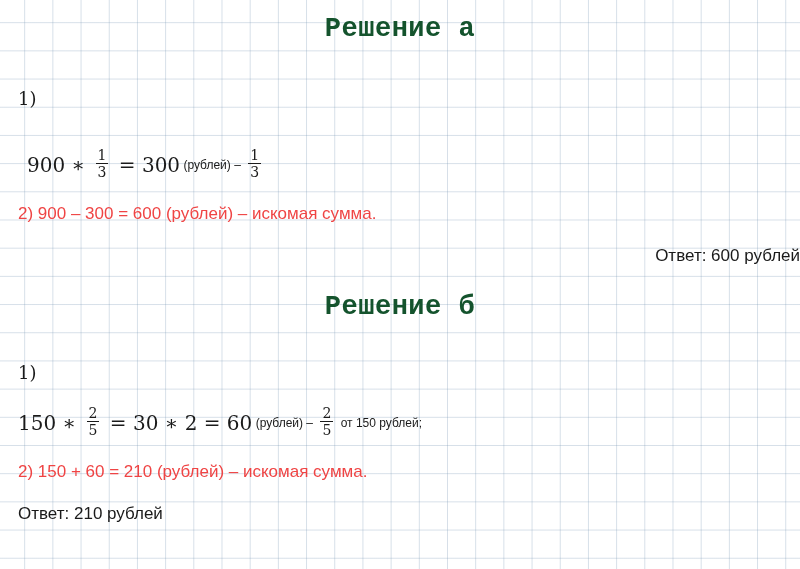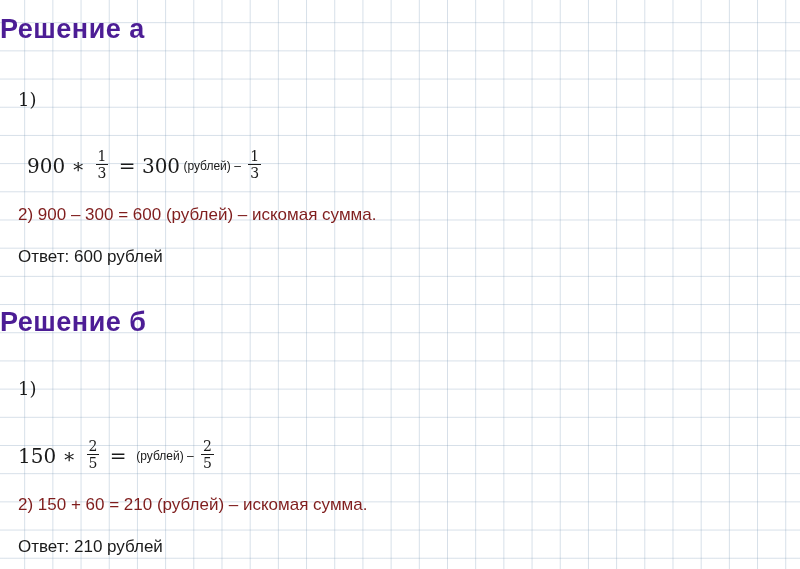--- a/index.html
+++ b/index.html
@@ -40,25 +40,25 @@
     pointer-events: none;
   }
 
   .content {
     position: relative;
     z-index: 2;
     padding: 0;
   }
 
   .section-title {
-    text-align: left;
-    font-family: Liberation Sans, sans-serif;
+    text-align: center;
+    font-family: Liberation Mono, monospace;
     font-size: 27px;
     font-weight: bold;
-    color: #4c1d95;
+    color: #14532d;
     letter-spacing: 0.5px;
   }
 
   .step-label {
     font-family: "DejaVu Serif", "Liberation Serif", serif;
     font-size: 18px;
     color: #1a1a1a;
     margin-left: 18px;
   }
 
@@ -104,38 +104,38 @@
   }
   .frac .den {
     font-size: 14px;
     padding: 1px 2px 0 2px;
   }
 
   .plain-line {
     margin-left: 18px;
     font-family: "Liberation Sans", sans-serif;
     font-size: 17px;
-    color: #7f1d1d;
+    color: #ef4444;
   }
 
   .answer-line {
     margin-left: 18px;
     font-family: "Liberation Sans", sans-serif;
     font-size: 17px;
     color: #1a1a1a;
   }
 
   .sp-title-a   { margin-top: 14px; }
   .sp-step-a    { margin-top: 44px; }
   .sp-eq-a      { margin-top: 40px; margin-left: 27px; }
   .sp-plain-a   { margin-top: 24px; }
-  .sp-answer-a  { margin-top: 22px; }
-  .sp-title-b   { margin-top: 40px; }
+  .sp-answer-a  { margin-top: 22px; text-align: right; }
+  .sp-title-b   { margin-top: 26px; }
   .sp-step-b    { margin-top: 40px; }
-  .sp-eq-b      { margin-top: 41px; }
+  .sp-eq-b      { margin-top: 24px; }
   .sp-plain-b   { margin-top: 24px; }
   .sp-answer-b  { margin-top: 22px; }
 </style>
 </head>
 <body>
 
 <div class="grid-bg"></div>
 <div class="paper-overlay"></div>
 
 <div class="content">
@@ -183,28 +183,30 @@
     <span class="mathsym">∗</span>
     <span class="mathsym">&nbsp;</span>
     <span class="frac">
       <span class="num">2</span>
       <span class="bar"></span>
       <span class="den">5</span>
     </span>
     <span class="mathsym">&nbsp;</span>
     <span class="mathsym">=</span>
     <span class="mathsym">&nbsp;</span>
+    <span class="mathsym">30 ∗ 2 = 60</span>
     <span class="txt">&nbsp;</span>
     <span class="txt">(рублей) –</span>
     <span class="txt">&nbsp;</span>
     <span class="frac">
       <span class="num">2</span>
       <span class="bar"></span>
       <span class="den">5</span>
     </span>
     <span class="txt">&nbsp;</span>
+    <span class="txt">от 150 рублей;</span>
   </div>
 
   <div class="plain-line sp-plain-b">2) 150 + 60 = 210 (рублей) – искомая сумма.</div>
 
   <div class="answer-line sp-answer-b">Ответ: 210 рублей</div>
 
 </div>
 
 </body></html>

